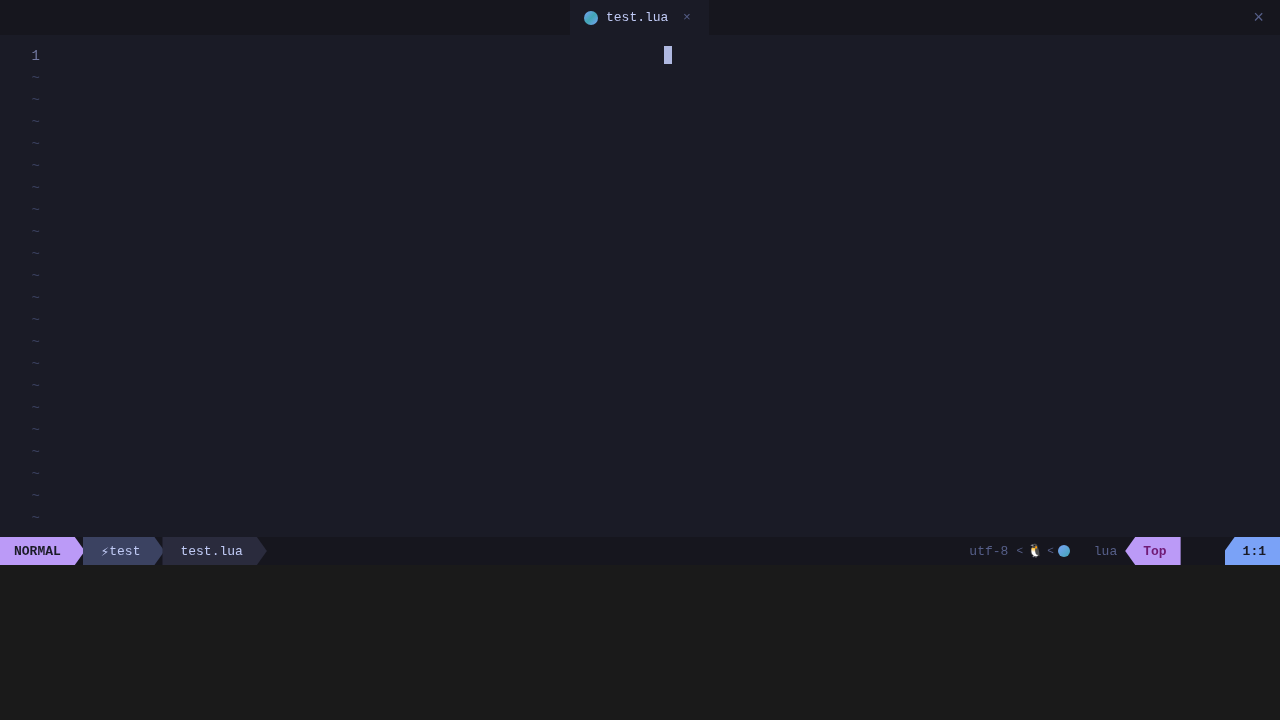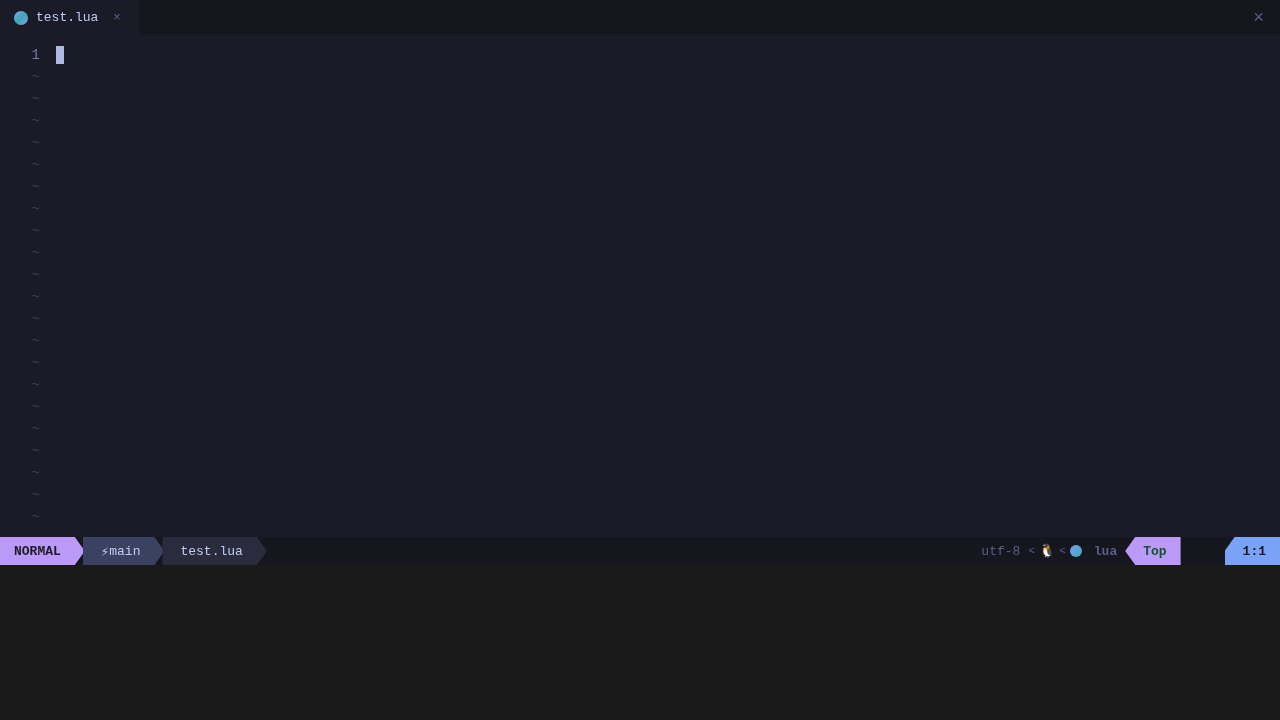--- a/index.html
+++ b/index.html
@@ -1,15 +1,15 @@
 <!DOCTYPE html>
 <html><head>
   <meta charset="utf-8">
   <style>
-    * { margin: 0; padding: 0; box-sizing: border-box; }
+    * { margin: 0; padding: 0; box-sizing: border-box; justify-content: center; }
 
     body {
       width: 1280px;
       height: 720px;
       background: #1a1b26;
       font-family: 'Courier New', Courier, monospace;
       overflow: hidden;
       display: flex;
       flex-direction: column;
     }
@@ -196,21 +196,21 @@
     .status-top-section {
       background: #bb9af7;
       height: 100%;
       display: flex;
       align-items: center;
       padding: 0 14px 0 18px;
       clip-path: polygon(10px 0, 100% 0, 100% 100%, 10px 100%, 0 50%);
     }
 
     .status-top {
-      color: #14532d;
+      color: #701a75;
       font-weight: bold;
     }
 
     .status-linenum-section {
       background: #7aa2f7;
       height: 100%;
       display: flex;
       align-items: center;
       padding: 0 14px 0 18px;
       clip-path: polygon(10px 0, 100% 0, 100% 100%, 0 100%, 0 50%);
@@ -303,34 +303,34 @@
 </div>
 
 <div class="status-bar">
 
   <div class="status-mode">
     <span>NORMAL</span>
   </div>
 
   <div class="status-arrow-bg">
     <span class="lightning">⚡</span>
-    <span class="status-branch">main</span>
+    <span class="status-branch">test</span>
   </div>
 
   <div class="status-filename-section">
     <span class="status-filename">test.lua</span>
   </div>
 
   <div class="status-middle">
     <span class="status-encoding">utf-8</span>
     <span class="status-icon-small">&lt;</span>
     <span class="tux-icon">🐧</span>
     <span class="status-icon-small">&lt;</span>
     <span class="neovim-swirl-small"></span>
-    <span class="status-filetype" style="color:#565f89; margin-left:8px;font-weight:bold;">lua</span>
+    <span class="status-filetype" style="color:#565f89; margin-left:20px;">lua</span>
   </div>
 
   <div class="status-top-section">
     <span class="status-top">Top</span>
   </div>
 
   <div class="status-linenum-section">
     <span class="status-linenum">1:1</span>
   </div>
 </div>

